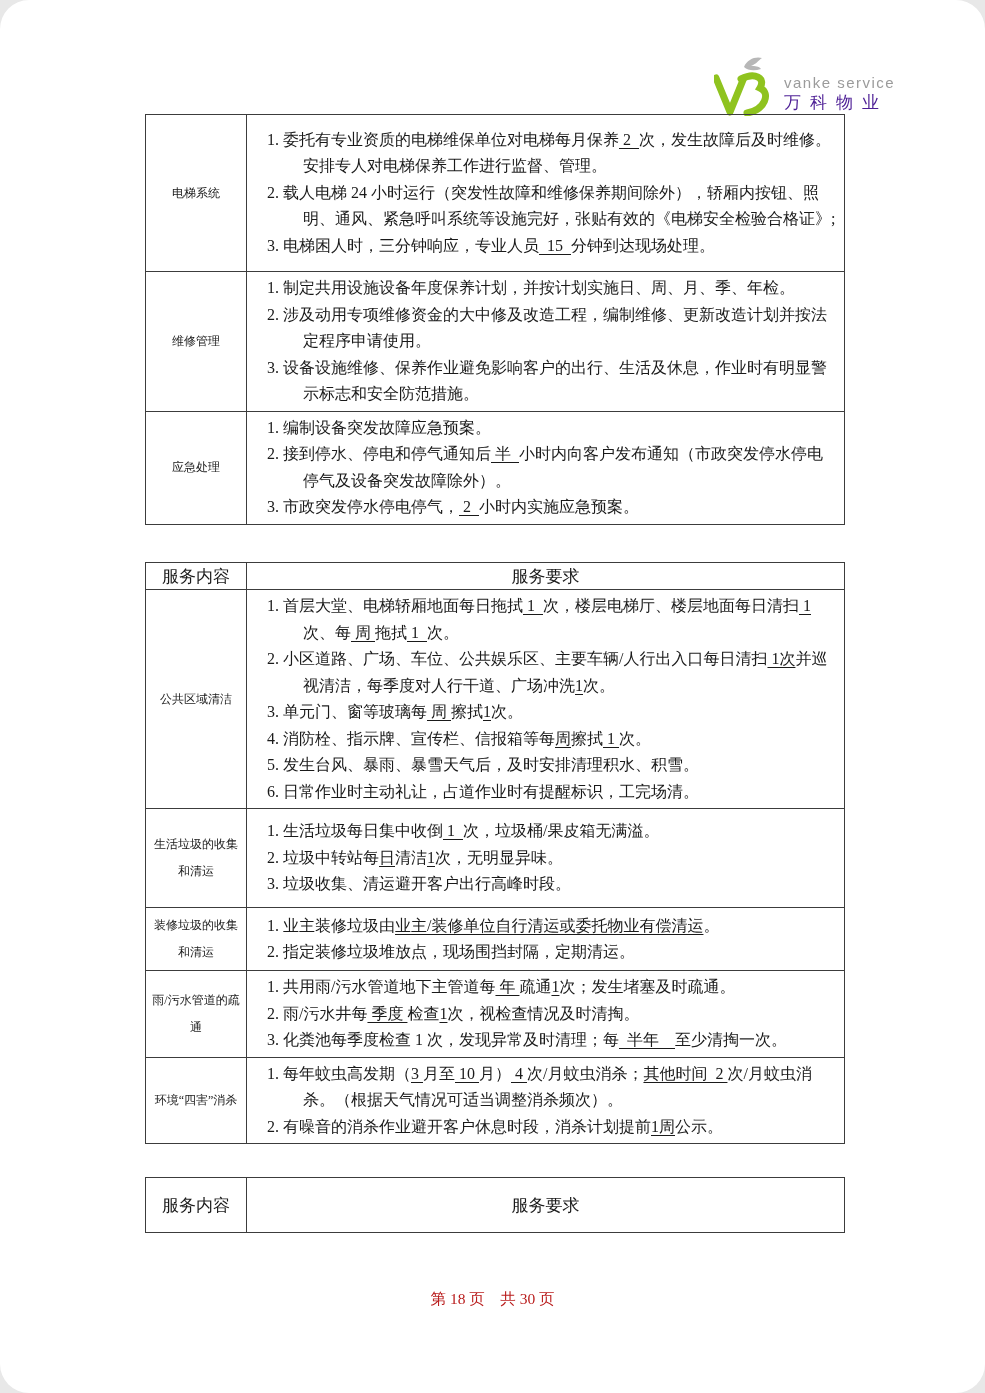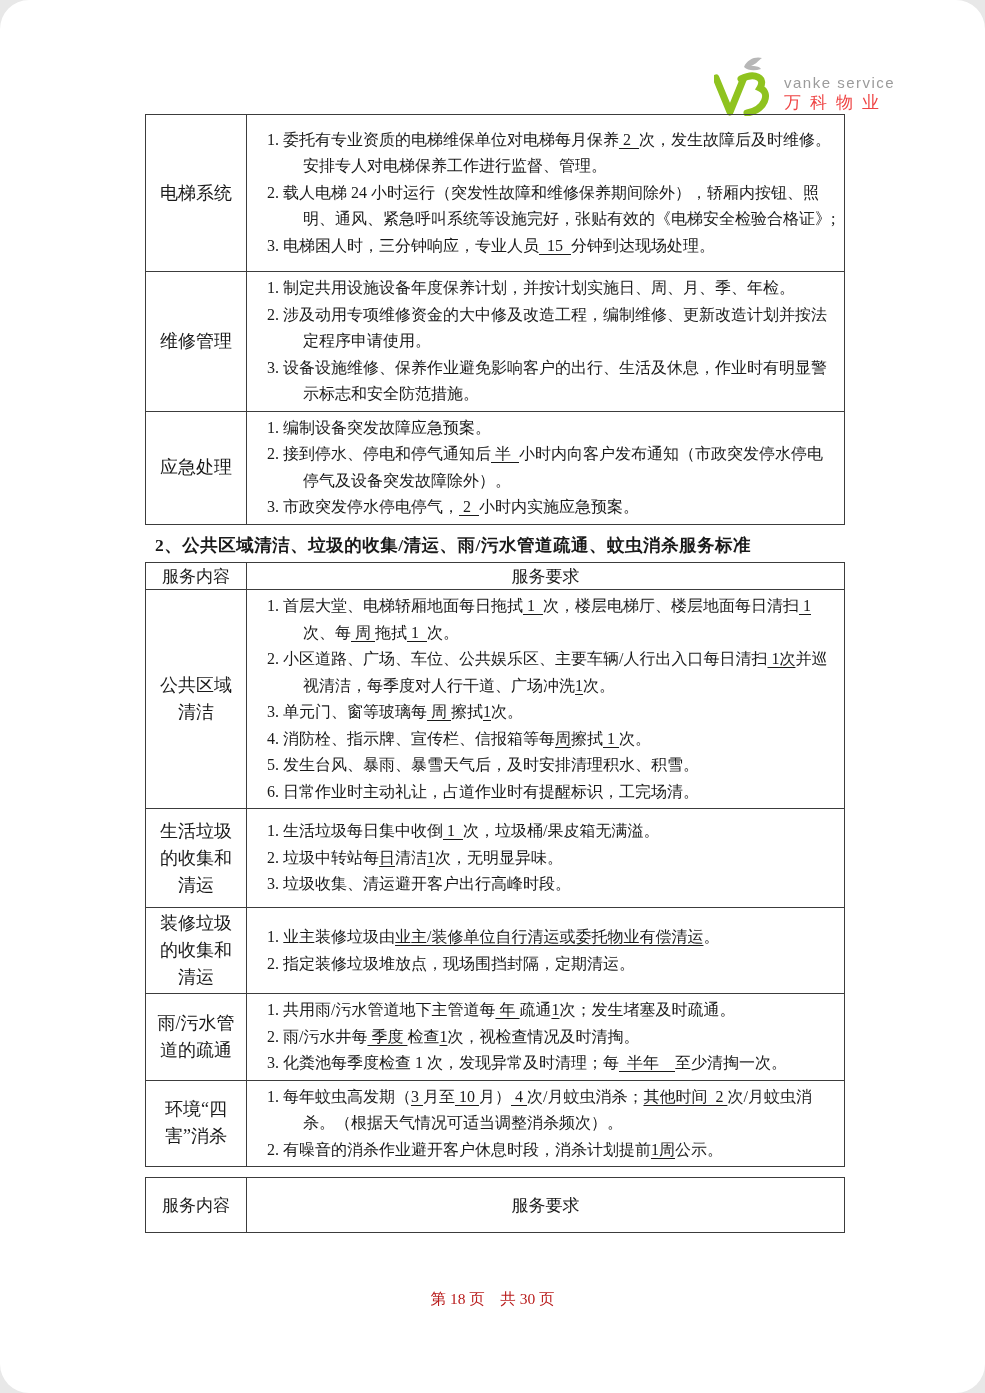--- a/index.html
+++ b/index.html
@@ -13,27 +13,27 @@
     color:#1a1a1a;
     overflow:hidden;
     border-radius:29px;
   }
 
   
   .logo { position:absolute; top:54px; left:714px; display:flex; align-items:flex-end; }
   .logo svg { display:block; }
   .logo-text { margin-left:10px; padding-bottom:2px; font-family:"Liberation Sans","DejaVu Sans",sans-serif; }
   .logo-en { font-size:15px; color:#9b9b9b; letter-spacing:1.5px; line-height:18px; }
-  .logo-cn { font-size:17px; color:#ef4444; letter-spacing:9px; line-height:22px; }
+  .logo-cn { font-size:17px; color:#4c1d95; letter-spacing:9px; line-height:22px; }
 
   
   table.svc { position:absolute; left:145px; width:700px; border-collapse:collapse; table-layout:fixed; }
   table.svc td, table.svc th { border:1px solid #3c3c3c; font-weight:normal; }
   table.svc col.c1 { width:101px; }
-  td.label { text-align:center; vertical-align:middle; font-size:18px; line-height:27px; padding:2px 6px; }
+  td.label { text-align:center; vertical-align:middle; font-size:12px; line-height:27px; padding:2px 6px; }
   td.content { vertical-align:middle; padding:3px 8px 3px 10px; font-size:16px; }
   th.h1, th.h2 { font-size:17px; text-align:center; vertical-align:middle; }
   .item { line-height:26.5px; padding-left:46px; text-indent:-36px; }
   .u { text-decoration:underline; text-underline-offset:3px; }
 
   #table1 { top:114px; }
   #table1 tr:nth-child(1) td.label { height:157px; }
   #table1 tr:nth-child(2) td.label { height:121px; }
   #table1 tr:nth-child(3) td.label { height:104px; }
 
@@ -100,21 +100,20 @@
           <td class="label">应急处理</td>
           <td class="content">
             <div class="item"><span>1.&nbsp;</span><span>编制设备突发故障应急预案。</span></div>
             <div class="item"><span>2.&nbsp;</span><span>接到停水、停电和停气通知后</span><span class="u">&nbsp;半&nbsp;&nbsp;</span><span>小时内向客户发布通知（市政突发停水停电停气及设备突发故障除外）。</span></div>
             <div class="item"><span>3.&nbsp;</span><span>市政突发停水停电停气，</span><span class="u">&nbsp;2&nbsp;&nbsp;</span><span>小时内实施应急预案。</span></div>
           </td>
         </tr>
       </tbody>
   </table>
 
-  <div class="sec-title" id="sec2-title">2、公共区域清洁、垃圾的收集/清运、雨/污水管道疏通、蚊虫消杀服务标准</div>
 
   <table class="svc" id="table2">
     <colgroup>
         <col class="c1">
         <col>
       </colgroup>
     <thead>
       <tr>
         <th class="h1">服务内容</th>
         <th class="h2">服务要求</th>

